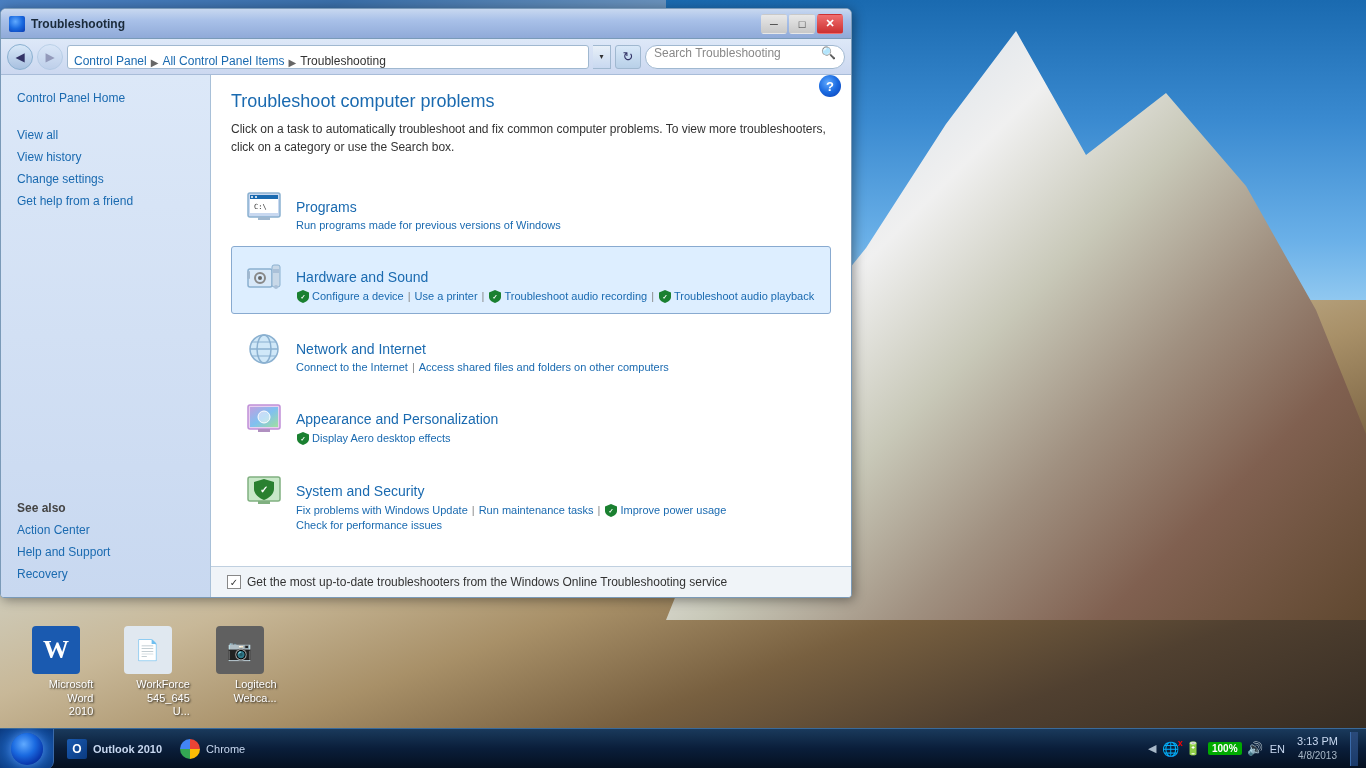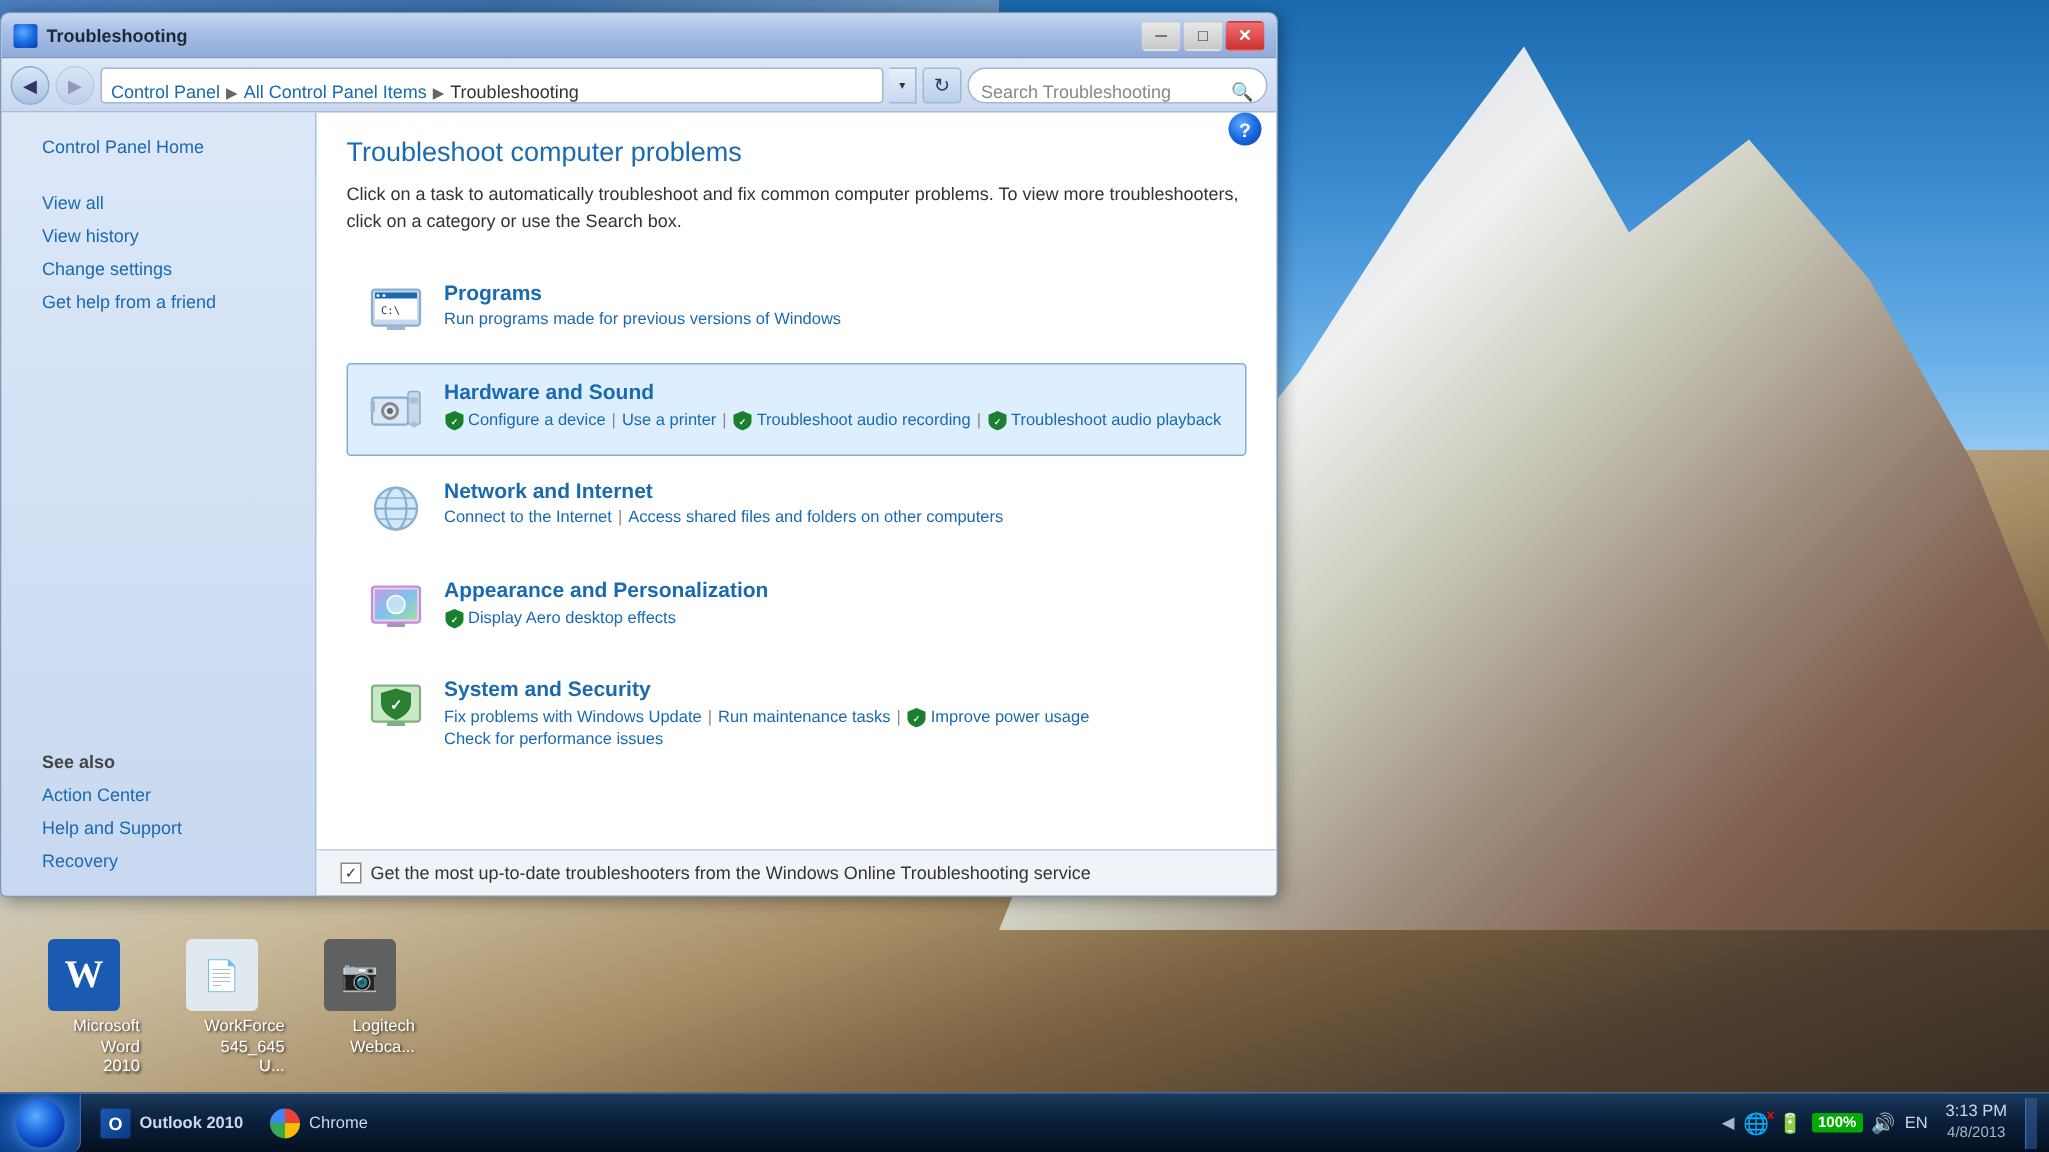--- a/index.html
+++ b/index.html
@@ -316,40 +316,40 @@
       color: #336;
     }
 
     .search-box {
       width: 200px;
       height: 24px;
       background: white;
       border: 1px solid #a0b8d0;
       border-radius: 12px;
       display: flex;
-      align-items: flex-end;
+      align-items: flex-start;
       padding: 0 8px;
       gap: 4px;
       font-size: 12px;
       color: #888;
     }
 
     
     .window-body {
       display: flex;
       flex: 1;
       overflow: hidden;
     }
 
     
     .sidebar {
       width: 210px;
       background: linear-gradient(180deg, #dce8f8 0%, #c8d8f0 100%);
       border-right: 1px solid #a8c0d8;
-      padding: 12px 11px;
+      padding: 12px 0;
       display: flex;
       flex-direction: column;
     }
 
     .sidebar-link {
       display: block;
       padding: 4px 16px;
       color: #1a6ab0;
       cursor: pointer;
       font-size: 12px;
@@ -417,23 +417,24 @@
       height: 36px;
     }
 
     .category-content {
       flex: 1;
     }
 
     .category-title {
       color: #1a6ab0;
       font-size: 14px;
-      font-weight: 700;
+      font-weight: 400;
       margin-bottom: 4px;
       cursor: pointer;
+      margin-top: 12px;
     }
 
     .category-links {
       display: flex;
       flex-wrap: wrap;
       align-items: center;
       gap: 2px;
       font-size: 11px;
     }
 

